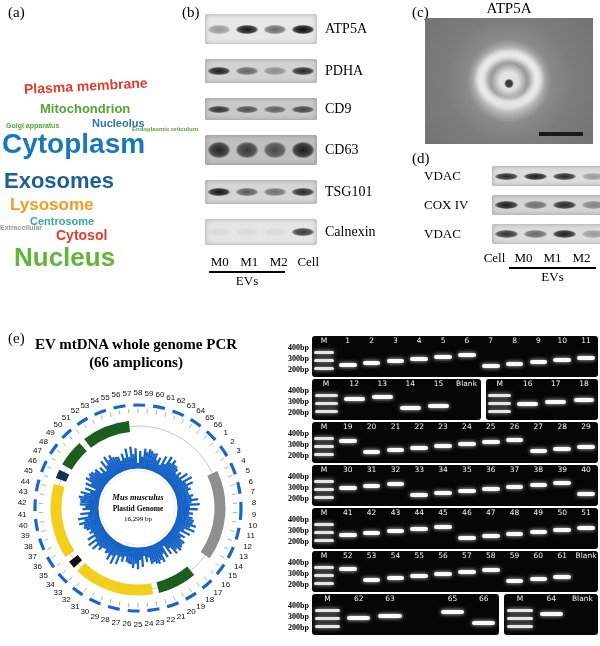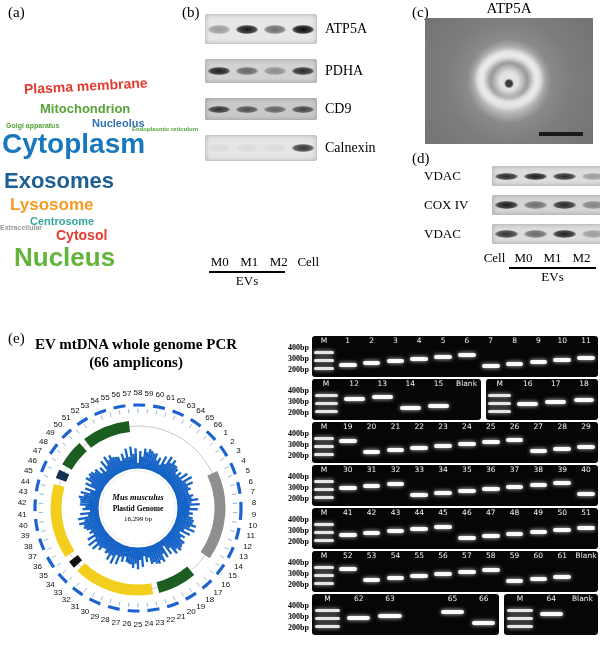--- a/index.html
+++ b/index.html
@@ -98,20 +98,38 @@
         <span class="blot-label">PDHA</span>
       </div>
       <div class="blot-row">
         <div class="blot-strip" style="background: linear-gradient(rgb(201, 201, 201), rgb(201, 201, 201)); width: 112px; height: 22px;">
           <div class="band" style="left: 2.52px; top: 7.5px; width: 22.96px; height: 7px; background: radial-gradient(rgba(8, 8, 8, 0.8) 0%, rgba(20, 20, 20, 0.64) 55%, rgba(0, 0, 0, 0) 80%);"></div>
           <div class="band" style="left: 30.52px; top: 7.5px; width: 22.96px; height: 7px; background: radial-gradient(rgba(8, 8, 8, 0.65) 0%, rgba(20, 20, 20, 0.52) 55%, rgba(0, 0, 0, 0) 80%);"></div>
           <div class="band" style="left: 58.52px; top: 7.5px; width: 22.96px; height: 7px; background: radial-gradient(rgba(8, 8, 8, 0.55) 0%, rgba(20, 20, 20, 0.44) 55%, rgba(0, 0, 0, 0) 80%);"></div>
           <div class="band" style="left: 86.52px; top: 7.5px; width: 22.96px; height: 7px; background: radial-gradient(rgba(8, 8, 8, 0.7) 0%, rgba(20, 20, 20, 0.56) 55%, rgba(0, 0, 0, 0) 80%);"></div>
         </div>
         <span class="blot-label">CD9</span>
+      </div>
+      <div class="blot-row">
+        <div class="blot-strip" style="background: linear-gradient(rgb(191, 191, 191), rgb(191, 191, 191)); width: 112px; height: 30px;">
+          <div class="band" style="left: 2.52px; top: 7px; width: 22.96px; height: 16px; background: radial-gradient(rgba(8, 8, 8, 0.85) 0%, rgba(20, 20, 20, 0.68) 55%, rgba(0, 0, 0, 0) 80%);"></div>
+          <div class="band" style="left: 30.52px; top: 7px; width: 22.96px; height: 16px; background: radial-gradient(rgba(8, 8, 8, 0.75) 0%, rgba(20, 20, 20, 0.6) 55%, rgba(0, 0, 0, 0) 80%);"></div>
+          <div class="band" style="left: 58.52px; top: 7px; width: 22.96px; height: 16px; background: radial-gradient(rgba(8, 8, 8, 0.65) 0%, rgba(20, 20, 20, 0.52) 55%, rgba(0, 0, 0, 0) 80%);"></div>
+          <div class="band" style="left: 86.52px; top: 7px; width: 22.96px; height: 16px; background: radial-gradient(rgba(8, 8, 8, 0.9) 0%, rgba(20, 20, 20, 0.72) 55%, rgba(0, 0, 0, 0) 80%);"></div>
+        </div>
+        <span class="blot-label">CD63</span>
+      </div>
+      <div class="blot-row">
+        <div class="blot-strip" style="background: linear-gradient(rgb(213, 213, 213), rgb(213, 213, 213)); width: 112px; height: 24px;">
+          <div class="band" style="left: 2.52px; top: 8px; width: 22.96px; height: 8px; background: radial-gradient(rgba(8, 8, 8, 0.95) 0%, rgba(20, 20, 20, 0.76) 55%, rgba(0, 0, 0, 0) 80%);"></div>
+          <div class="band" style="left: 30.52px; top: 8px; width: 22.96px; height: 8px; background: radial-gradient(rgba(8, 8, 8, 0.6) 0%, rgba(20, 20, 20, 0.48) 55%, rgba(0, 0, 0, 0) 80%);"></div>
+          <div class="band" style="left: 58.52px; top: 8px; width: 22.96px; height: 8px; background: radial-gradient(rgba(8, 8, 8, 0.5) 0%, rgba(20, 20, 20, 0.4) 55%, rgba(0, 0, 0, 0) 80%);"></div>
+          <div class="band" style="left: 86.52px; top: 8px; width: 22.96px; height: 8px; background: radial-gradient(rgba(8, 8, 8, 0.85) 0%, rgba(20, 20, 20, 0.68) 55%, rgba(0, 0, 0, 0) 80%);"></div>
+        </div>
+        <span class="blot-label">TSG101</span>
       </div>
       <div class="blot-row">
         <div class="blot-strip" style="background: linear-gradient(rgb(229, 229, 229), rgb(229, 229, 229)); width: 112px; height: 26px;">
           <div class="band" style="left: 2.52px; top: 9px; width: 22.96px; height: 8px; background: radial-gradient(rgba(8, 8, 8, 0.05) 0%, rgba(20, 20, 20, 0.04) 55%, rgba(0, 0, 0, 0) 80%);"></div>
           <div class="band" style="left: 30.52px; top: 9px; width: 22.96px; height: 8px; background: radial-gradient(rgba(8, 8, 8, 0.05) 0%, rgba(20, 20, 20, 0.04) 55%, rgba(0, 0, 0, 0) 80%);"></div>
           <div class="band" style="left: 58.52px; top: 9px; width: 22.96px; height: 8px; background: radial-gradient(rgba(8, 8, 8, 0.05) 0%, rgba(20, 20, 20, 0.04) 55%, rgba(0, 0, 0, 0) 80%);"></div>
           <div class="band" style="left: 86.52px; top: 9px; width: 22.96px; height: 8px; background: radial-gradient(rgba(8, 8, 8, 0.8) 0%, rgba(20, 20, 20, 0.64) 55%, rgba(0, 0, 0, 0) 80%);"></div>
         </div>
         <span class="blot-label">Calnexin</span>
       </div>

